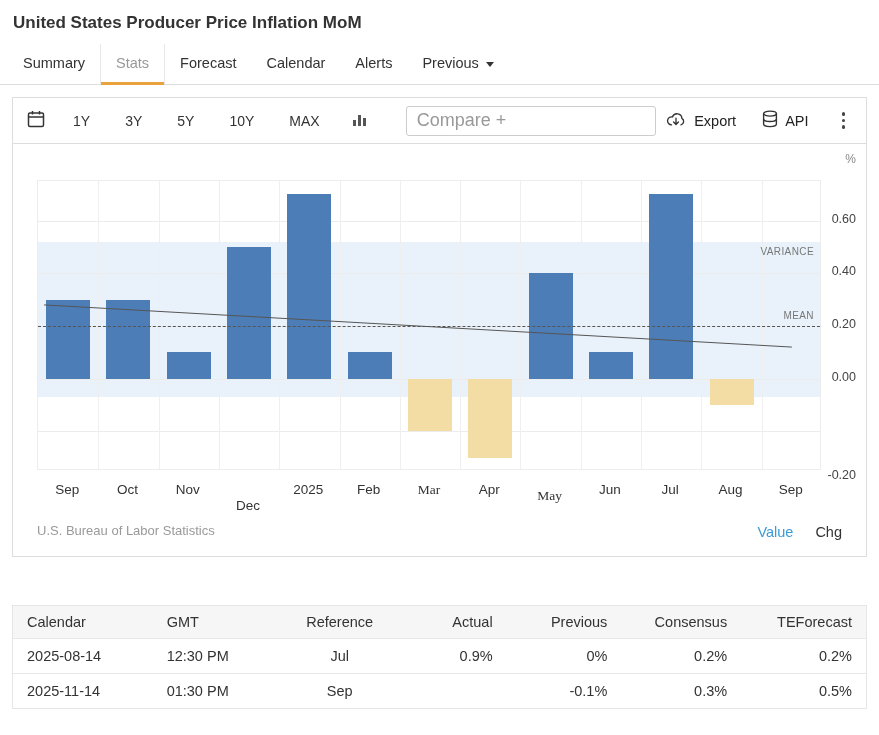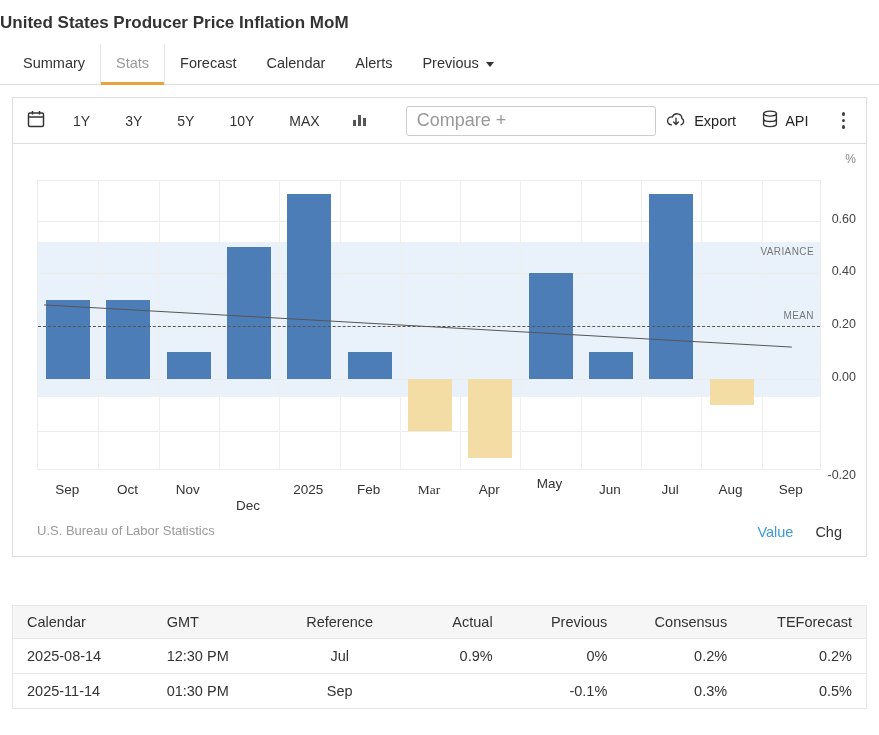--- a/index.html
+++ b/index.html
@@ -3,21 +3,21 @@
 <meta charset="utf-8">
 <style>
   * { box-sizing: border-box; margin: 0; padding: 0; }
   html,body { width: 879px; height: 735px; }
   body {
     font-family: "Liberation Sans", sans-serif;
     background: #fff; color: #333; overflow: hidden;
   }
   button { background: none; border: none; font: inherit; color: inherit; cursor: pointer; padding: 0; }
 
-  .page-title { font-size: 17px; font-weight: 700; color: #333; padding: 13px 0 11px; }
+  .page-title { font-size: 17px; font-weight: 700; color: #333; padding: 13px 13px 11px; }
 
   .tabs { display: flex; align-items: stretch; border-bottom: 1px solid #ddd; padding: 0 8px; }
   .tab { position: relative; padding: 11px 15px 13px; font-size: 14.5px; color: #333; cursor: pointer; }
   .tab.active { color: #999; border-left: 1px solid #e7e7e7; border-right: 1px solid #e7e7e7; }
   .tab-underline { position: absolute; left: 0; right: 0; bottom: -1px; height: 3px; }
   .caret { display: inline-block; margin-left: 7px; width: 0; height: 0;
            border-left: 4px solid transparent; border-right: 4px solid transparent;
            border-top: 5px solid #333; vertical-align: middle; }
 
   .chart-panel { margin: 12px; border: 1px solid #ddd; }
@@ -188,21 +188,21 @@
         <div class="ytick" style="top: 225.727px;">0.00</div>
         <div class="ytick" style="top: 278.455px; margin-top: 46px;">-0.20</div>
         <div class="xlabel" style="left: 22.1538px; top: 338px;">Sep</div>
         <div class="xlabel" style="left: 82.4615px; top: 338px;">Oct</div>
         <div class="xlabel" style="left: 142.769px; top: 338px;">Nov</div>
         <div class="xlabel" style="left: 203.077px; top: 338px; margin-top: 16px;">Dec</div>
         <div class="xlabel" style="left: 263.385px; top: 338px;">2025</div>
         <div class="xlabel" style="left: 323.692px; top: 338px;">Feb</div>
         <div class="xlabel" style="left: 384px; top: 338px; font-family: Liberation Serif, serif;">Mar</div>
         <div class="xlabel" style="left: 444.308px; top: 338px;">Apr</div>
-        <div class="xlabel" style="left: 504.615px; top: 332px;">May</div>
+        <div class="xlabel" style="left: 504.615px; top: 344px; font-family: Liberation Serif, serif;">May</div>
         <div class="xlabel" style="left: 564.923px; top: 338px;">Jun</div>
         <div class="xlabel" style="left: 625.231px; top: 338px;">Jul</div>
         <div class="xlabel" style="left: 685.538px; top: 338px;">Aug</div>
         <div class="xlabel" style="left: 745.846px; top: 338px;">Sep</div>
       </div>
   </div>
 
   <div class="table-wrap">
     <table>
       <thead>

